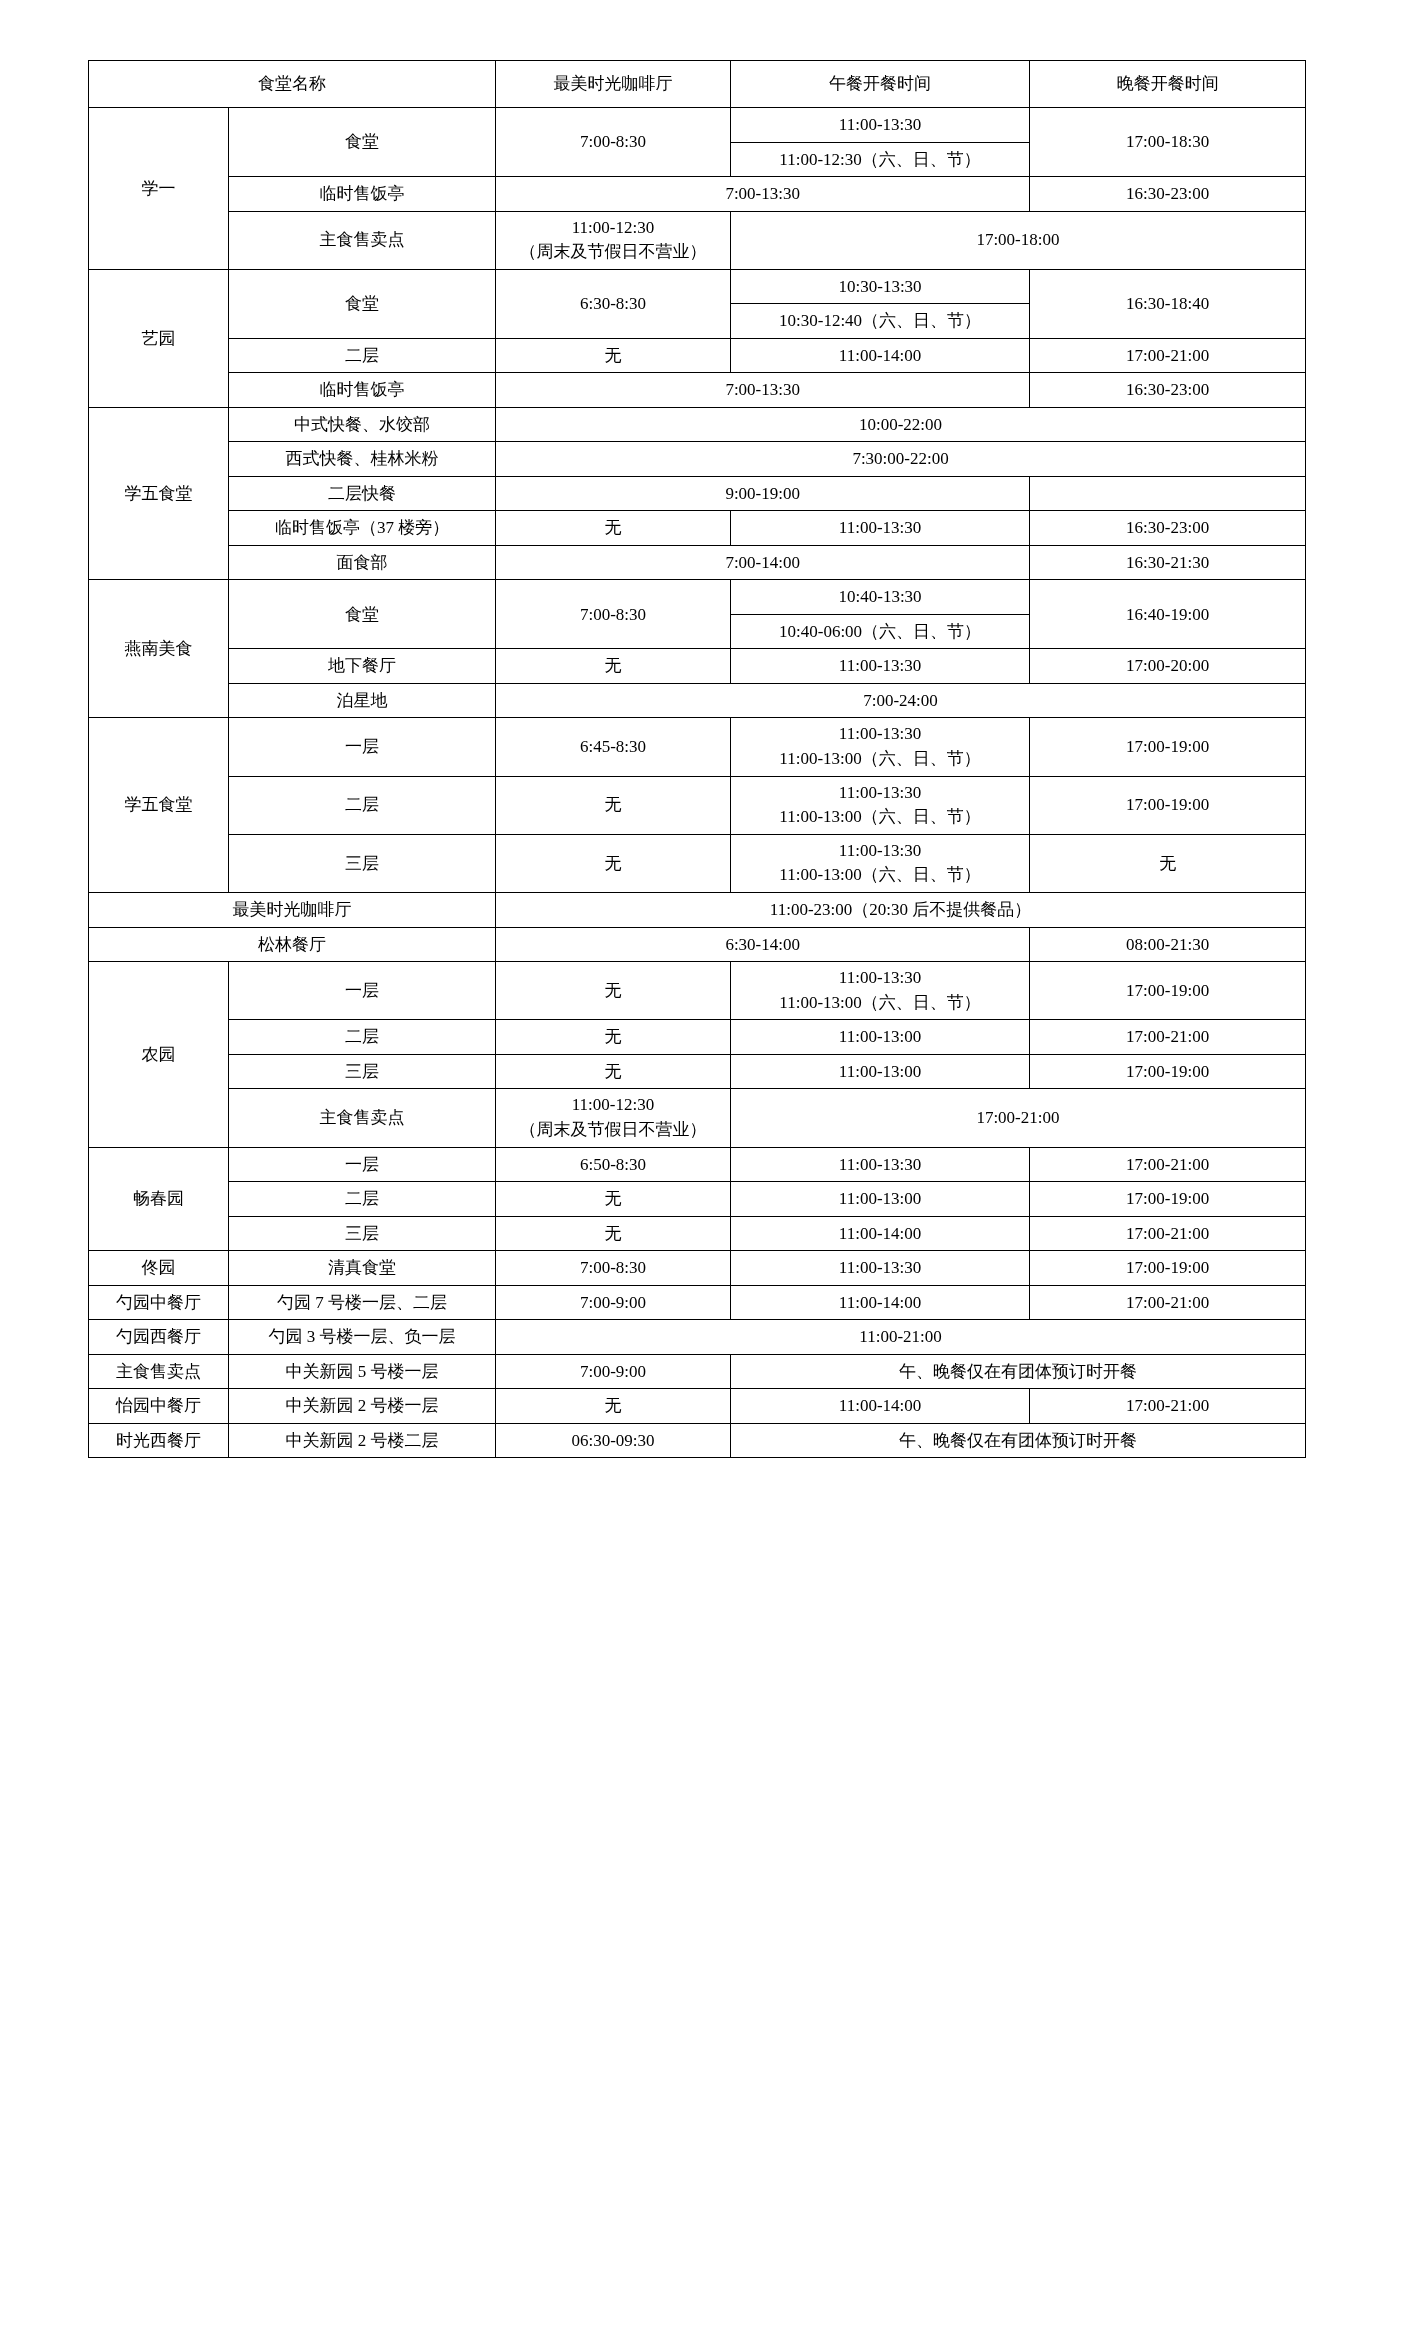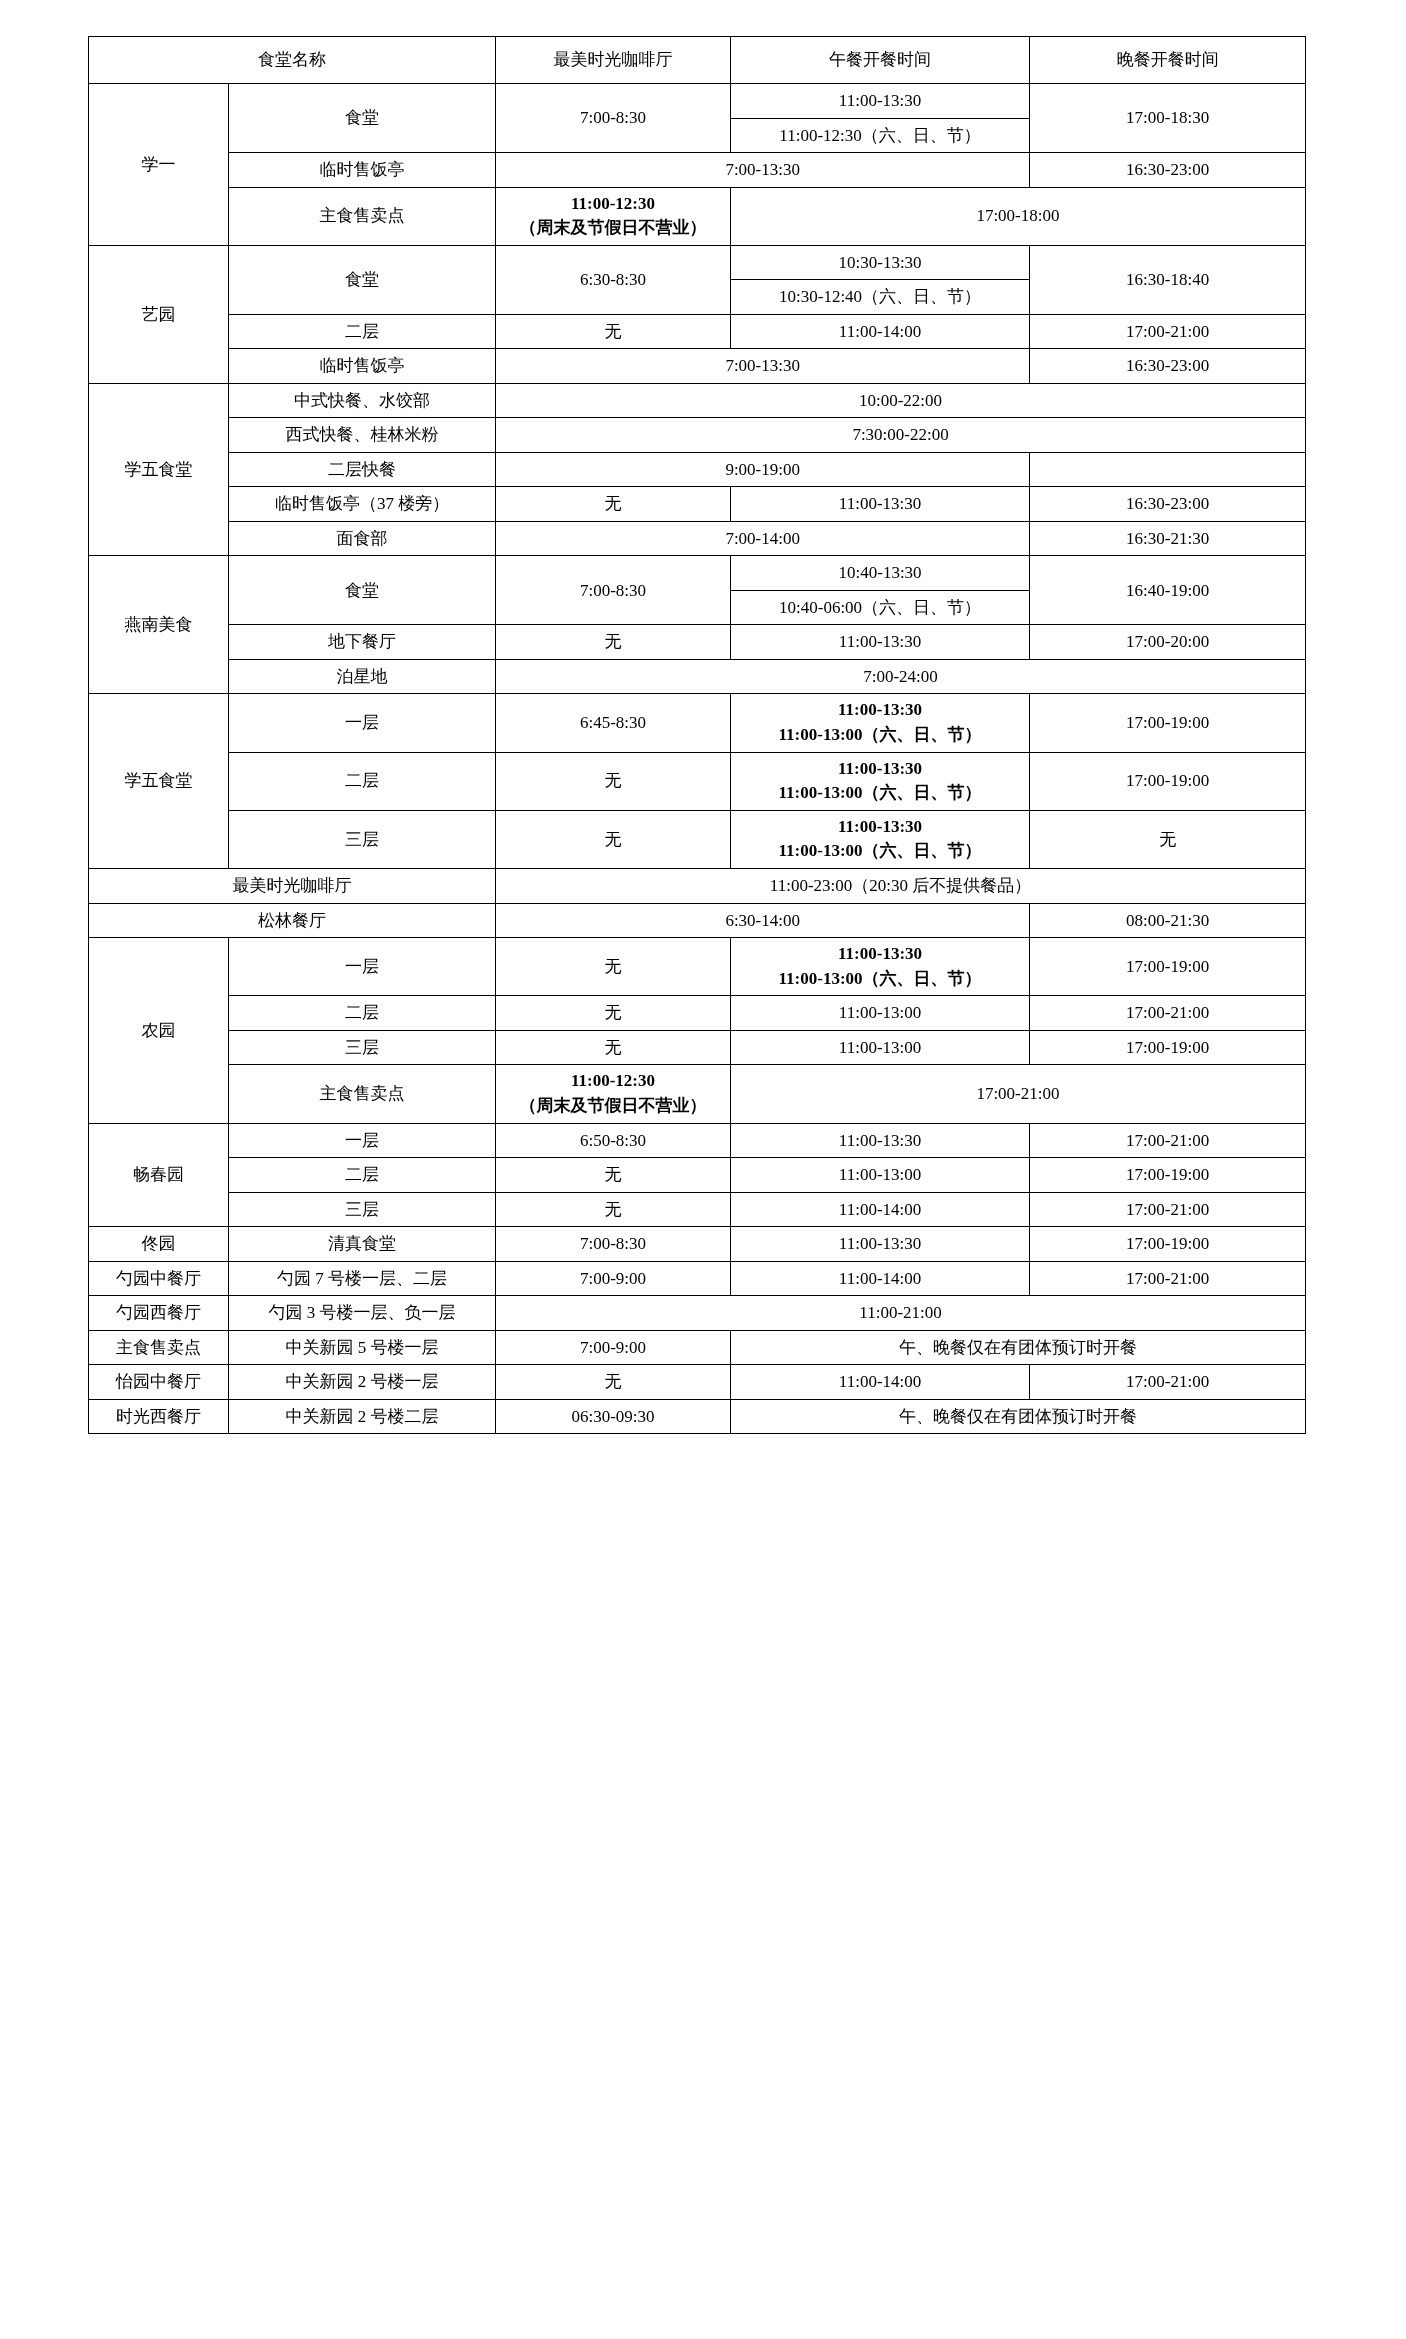--- a/index.html
+++ b/index.html
@@ -8,42 +8,43 @@
     background: #ffffff;
   }
   body {
     width: 1406px;
     font-family: "Liberation Serif", "DejaVu Serif", serif;
     color: #000000;
   }
   .page {
     width: 1178px;
     box-sizing: border-box;
-    padding: 36px 88px 0 88px;
+    padding: 18px 88px 0 88px;
+    margin-top: 42px;
   }
   table.sched {
     border-collapse: collapse;
     width: 1218px;
     table-layout: fixed;
     font-size: 17px;
   }
   table.sched td {
     border: 1px solid #000000;
     text-align: center;
     vertical-align: middle;
     padding: 4px 3px;
     line-height: 1.5;
   }
   .c0 { width: 130px; }
   .c1 { width: 248px; }
   .c2 { width: 218px; }
   .c3 { width: 278px; }
   .c4 { width: 256px; }
   .hdr td { height: 38px; }
-  .sub { line-height: 1.45; font-weight: bold; }
+  .sub { line-height: 1.45; }
 </style>
 </head>
 <body>
 
 <div class="page">
   <table class="sched">
     <colgroup>
       <col class="c0">
         <col class="c1">
         <col class="c2">

